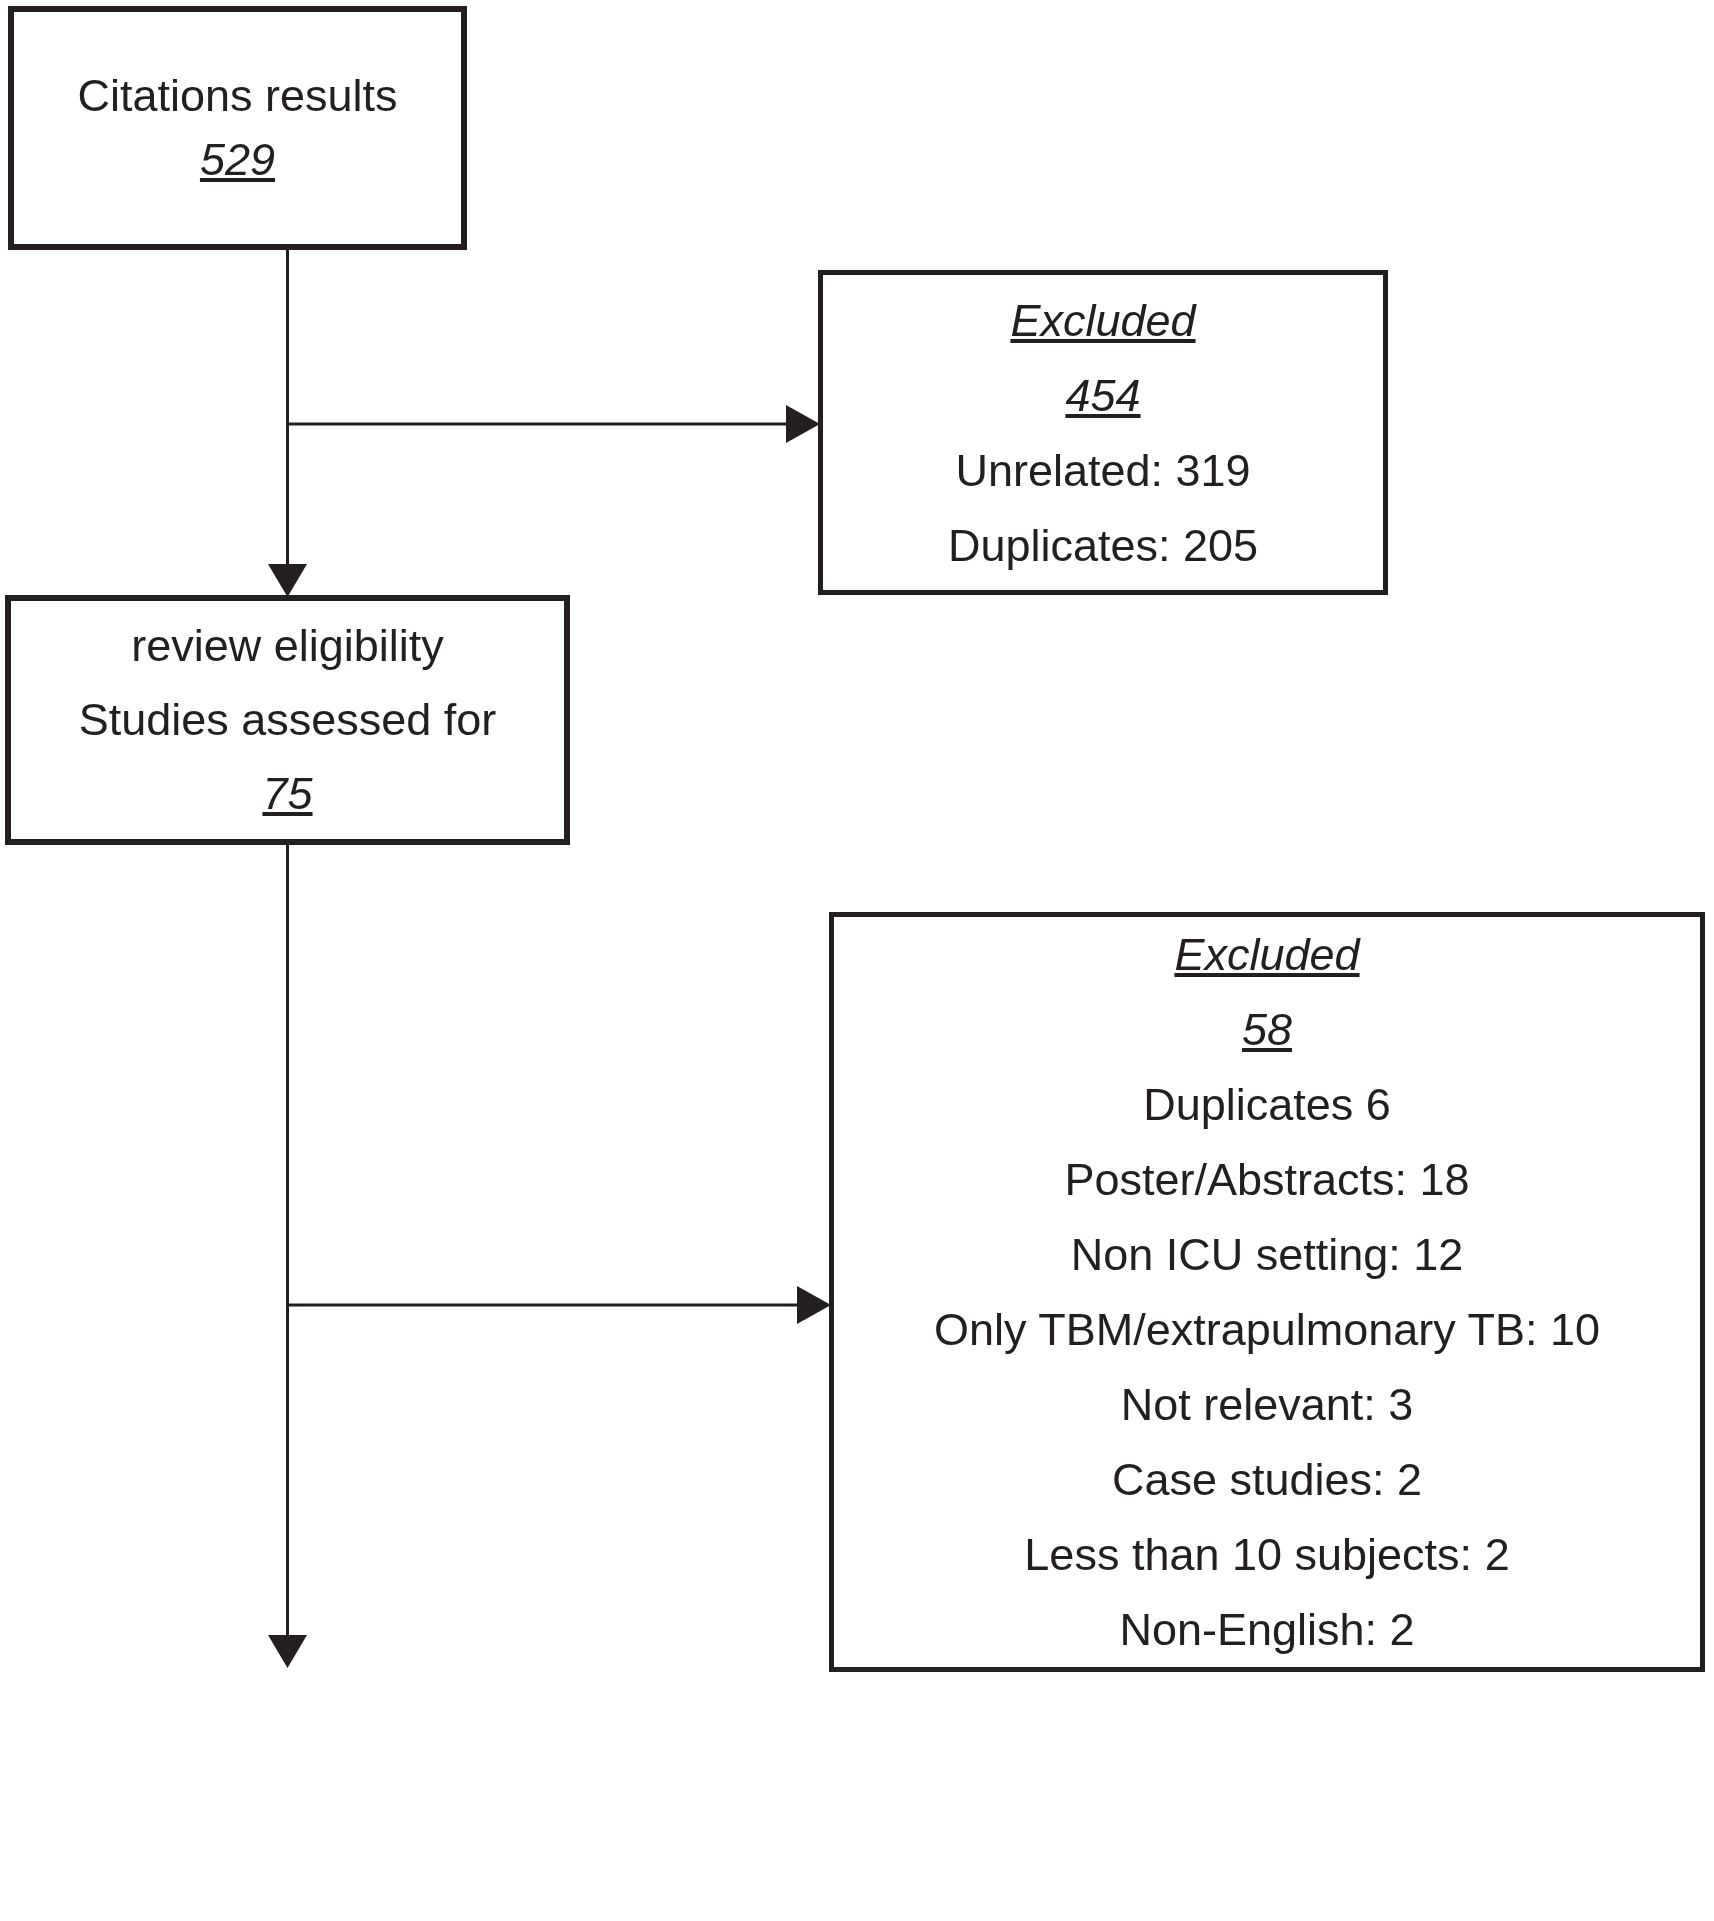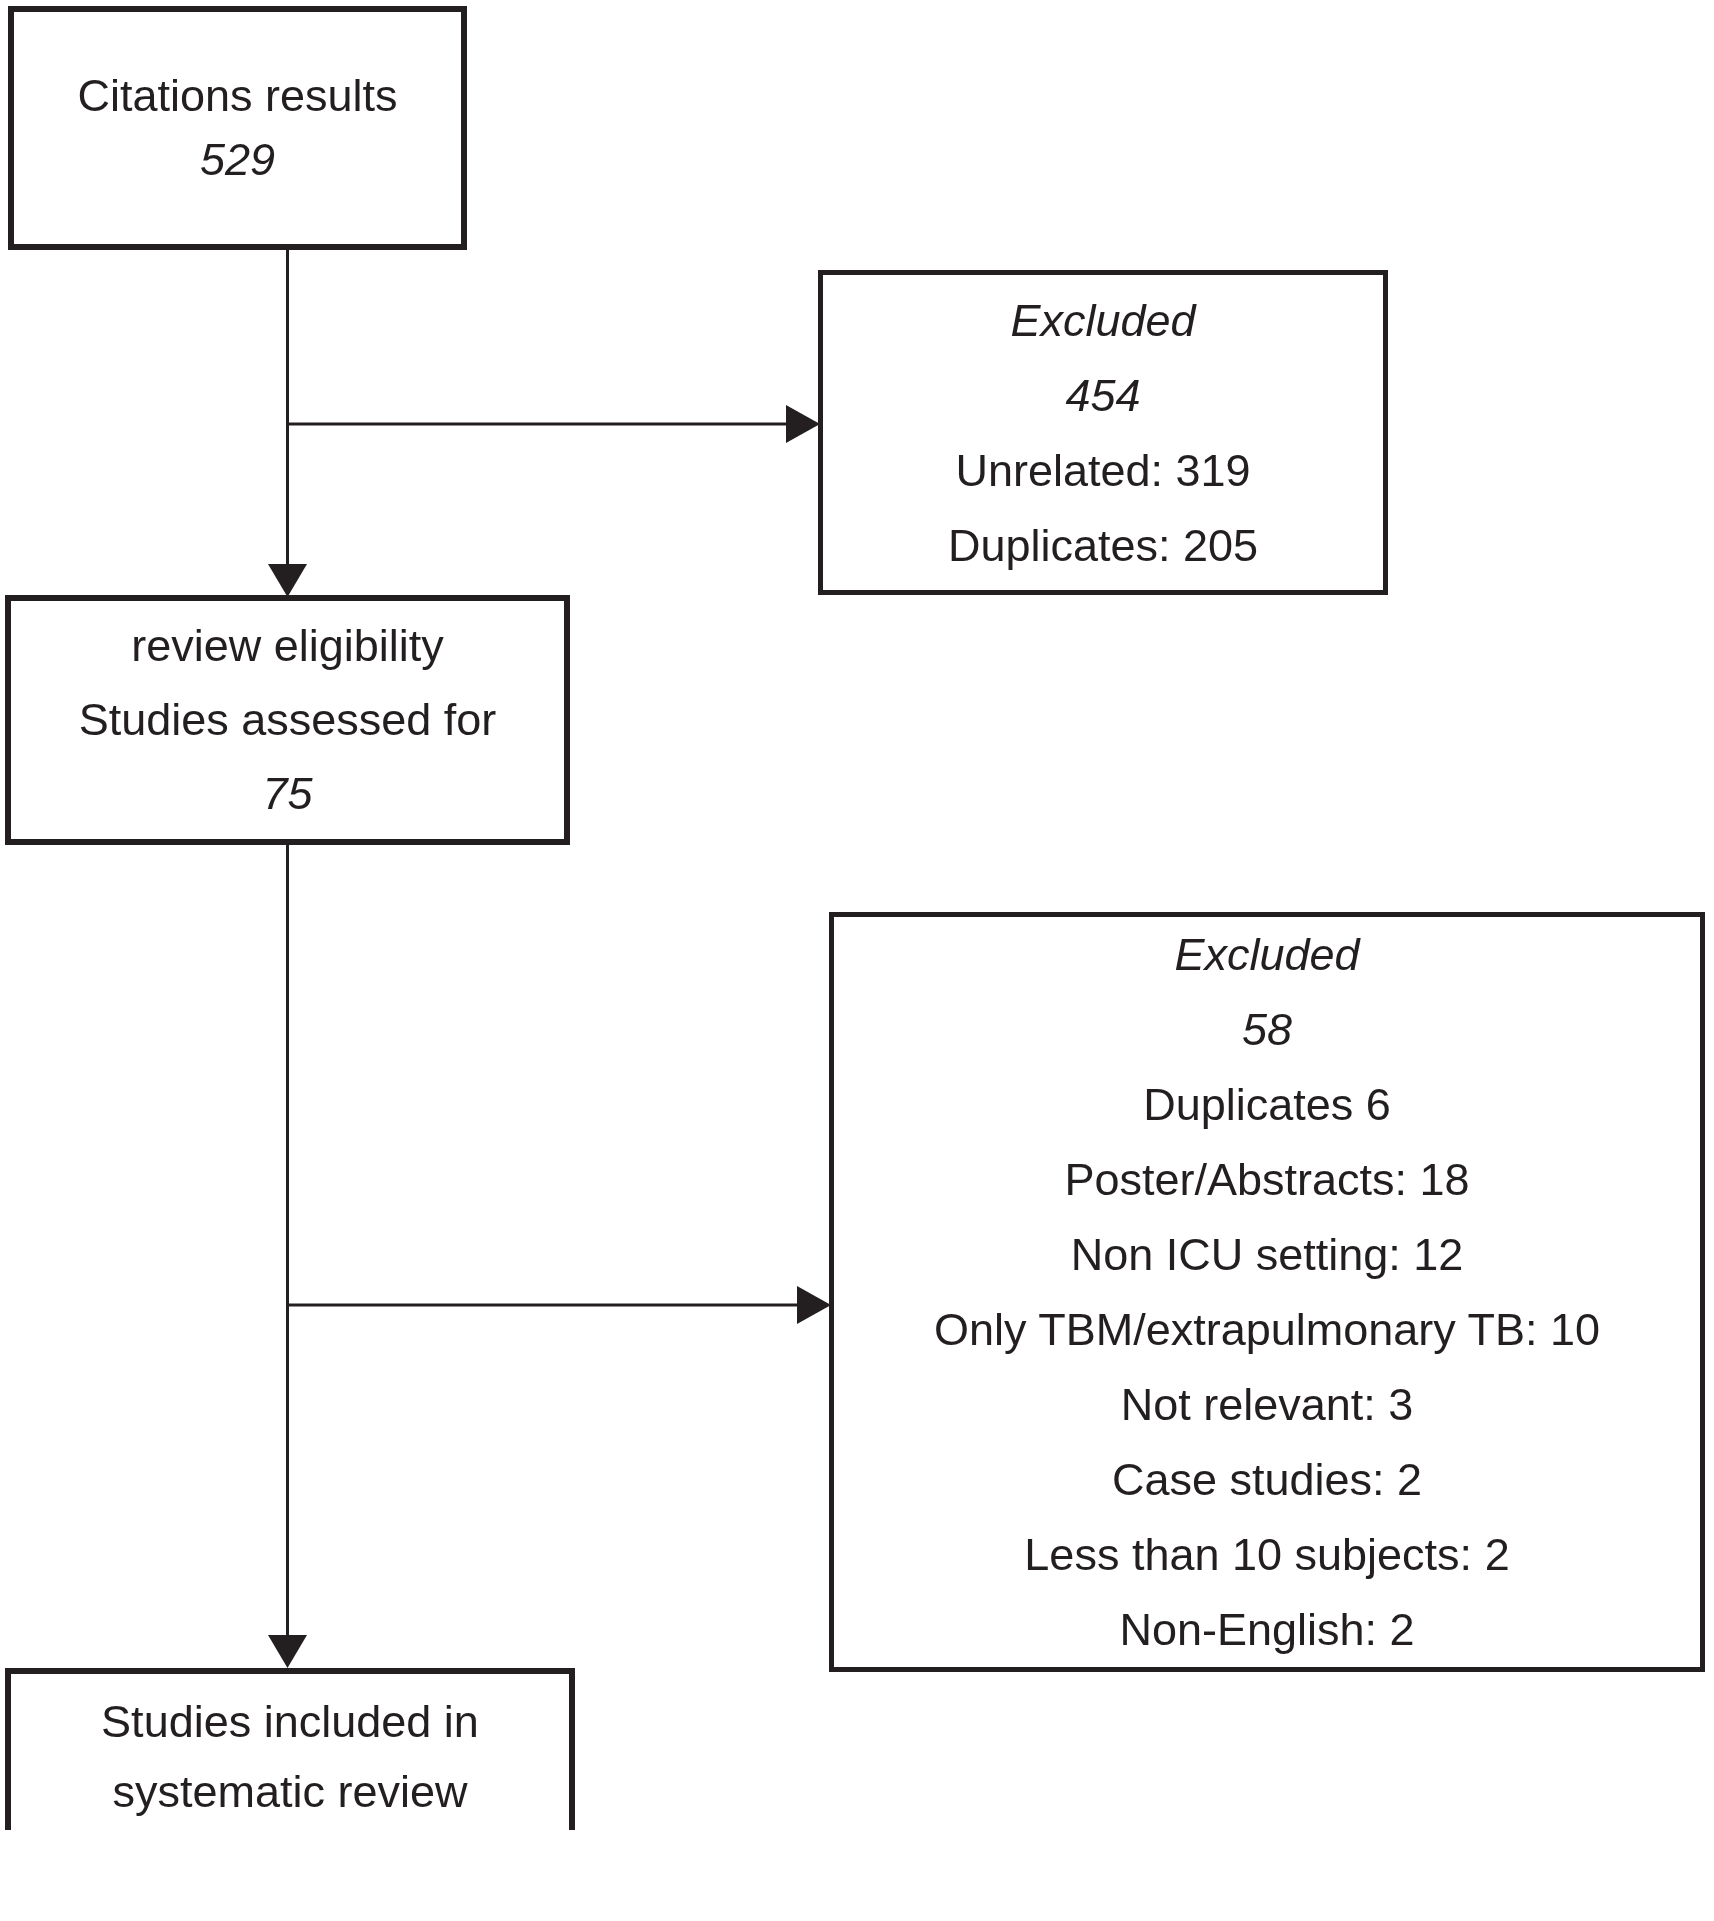--- a/index.html
+++ b/index.html
@@ -38,21 +38,21 @@
   .box--right {
     border-width: 5px;
     line-height: 75px;
   }
   #box-citations { left: 8px;   top: 6px;    width: 459px; height: 244px; }
   #box-excluded-initial { left: 818px; top: 270px;  width: 570px; height: 325px; }
   #box-assessed  { left: 5px;   top: 595px;  width: 565px; height: 250px; line-height: 74px; }
   #box-excluded-review  { left: 829px; top: 912px;  width: 876px; height: 760px; }
   #box-included  { left: 5px;   top: 1668px; width: 570px; height: 248px; line-height: 70px; }
   .ln { white-space: nowrap; }
-  .italic { font-style: italic; }
+  .italic { font-style: italic; text-decoration: underline; }
   .bold { font-weight: bold; }
   svg line { stroke: #231f20; stroke-width: 3; }
   svg polygon { fill: #231f20; stroke: none; }
 </style>
 </head>
 <body>
 
 <div class="canvas">
 
   <svg class="connectors" viewBox="0 0 1714 1921" xmlns="http://www.w3.org/2000/svg">
@@ -94,19 +94,14 @@
     <div class="ln">Duplicates 6</div>
     <div class="ln">Poster/Abstracts: 18</div>
     <div class="ln">Non ICU setting: 12</div>
     <div class="ln">Only TBM/extrapulmonary TB: 10</div>
     <div class="ln">Not relevant: 3</div>
     <div class="ln">Case studies: 2</div>
     <div class="ln">Less than 10 subjects: 2</div>
     <div class="ln">Non-English: 2</div>
   </div>
 
-  <div class="box" id="box-included">
-    <div class="ln">Studies included in</div>
-    <div class="ln">systematic review</div>
-    <div class="ln bold">17</div>
-  </div>
 
 </div>
 
 </body></html>

